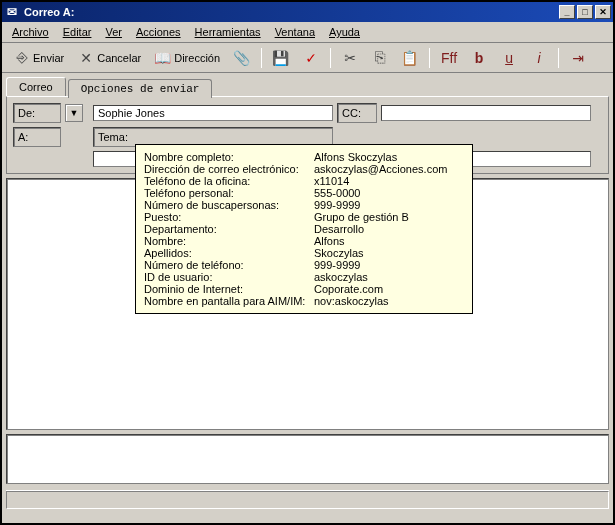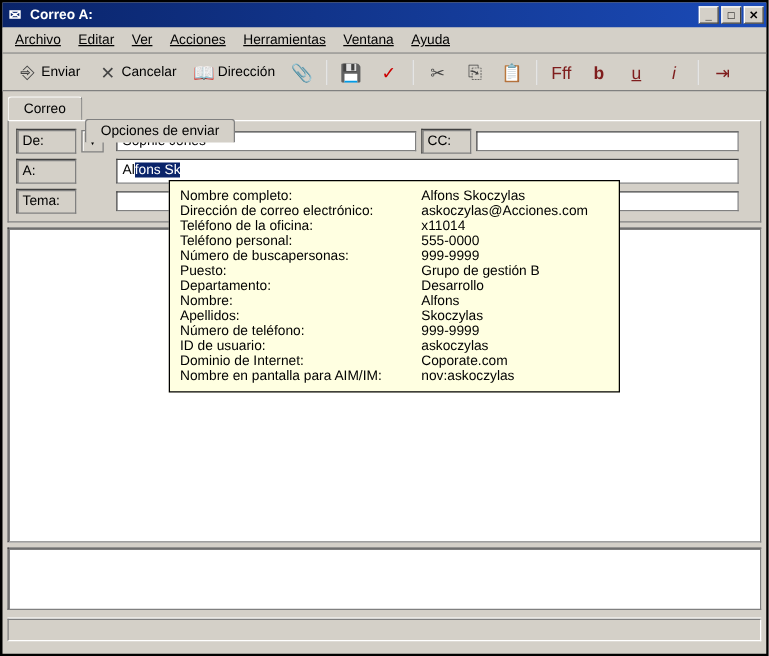--- a/index.html
+++ b/index.html
@@ -15,38 +15,38 @@
 .menu-item span.u { text-decoration: underline; text-align: right; }
 .toolbar { background: #d4d0c8; padding: 3px 6px; display: flex; align-items: center; gap: 2px; border-bottom: 1px solid #808080; height: 30px; }
 .tool-btn { display: flex; align-items: center; gap: 3px; padding: 2px 5px; cursor: pointer; border: 1px solid transparent; }
 .tool-sep { width: 1px; height: 20px; background: #808080; border-right: 1px solid #fff; margin: 0 3px; }
 .tool-icon { width: 16px; height: 16px; display: inline-flex; align-items: center; justify-content: center; font-size: 14px; color: #444; }
 .tool-icon.disabled { color: #7f1d1d; }
 .tabs-area { padding: 4px 4px 0 4px; }
 .tabs { display: flex; }
 .tab { padding: 3px 12px; border: 1px solid #808080; border-bottom: none; border-top-left-radius: 3px; border-top-right-radius: 3px; background: #d4d0c8; cursor: pointer; margin-right: 2px; position: relative; }
 .tab.active { background: #d4d0c8; border-top: 1px solid #fff; border-left: 1px solid #fff; z-index: 2; }
-.tab.inactive { top: 18px; }
+.tab.inactive { top: 2px; font-family: Liberation Mono, monospace; }
 .content { border: 1px solid #808080; border-top-color: #fff; margin: 0 4px; flex: none; background: #d4d0c8; padding: 6px; }
 .header-fields { display: grid; grid-template-columns: 48px 24px 240px 40px 210px; gap: 4px 4px; align-items: center; }
 .label { text-align: left; padding-left: 4px; }
 .dropdown-arrow { width: 18px; height: 18px; border: 1px solid #808080; background: #d4d0c8; text-align: center; line-height: 16px; font-size: 9px; cursor: pointer; box-shadow: inset 1px 1px #fff; }
 .recessed { border: 1px solid #808080; border-top-color: #404040; border-left-color: #404040; box-shadow: inset 1px 1px #808080; background: #d4d0c8; height: 20px; display: flex; align-items: center; padding: 0 4px; }
 .field { background: #fff; border: 1px solid #808080; border-top-color: #404040; border-left-color: #404040; height: 16px; padding: 2px 4px; font-size: 11px; width: 100%; }
 .to-field { position: relative; }
 .to-input { background: #fff; border: 1px solid #808080; border-top-color: #404040; border-left-color: #404040; height: 20px; padding: 2px 4px; font-size: 11px; width: 100%; }
 .highlight { background: #0a246a; color: #fff; }
 .body-area { margin: 4px; border: 1px solid #808080; border-top-color: #404040; border-left-color: #404040; box-shadow: inset 1px 1px #808080; background: #fff; height: 252px; position: relative; }
 .footer-area { margin: 0 4px 4px 4px; border: 1px solid #808080; border-top-color: #404040; border-left-color: #404040; box-shadow: inset 1px 1px #808080; background: #fff; height: 50px; }
 .statusbar { height: 22px; border-top: 1px solid #fff; margin: 2px 4px 4px 4px; }
 .statusbar-inner { border: 1px solid #808080; border-right-color: #fff; border-bottom-color: #fff; height: 18px; }
 .tooltip { position: absolute; left: 135px; top: 144px; background: #ffffe1; border: 1px solid #000; padding: 6px 8px; font-size: 11px; z-index: 100; }
 .tooltip-row { display: flex; }
 .tooltip-label { width: 170px; }
-.tooltip-val { width: 150px; margin-left: 23px; }
+.tooltip-val { width: 150px; }
 </style>
 </head>
 <body>
 
 <div class="window">
   <div class="titlebar">
     <span class="titlebar-icon">✉</span>
     <span class="titlebar-text">Correo A:</span>
     <div class="titlebar-btns">
       <div class="titlebar-btn">_</div>
@@ -133,23 +133,20 @@
   <div class="content">
     <div class="header-fields">
       <div class="recessed label">De:</div>
       <div class="dropdown-arrow">▼</div>
       <input class="field" value="Sophie Jones" style="">
       <div class="recessed label">CC:</div>
       <input class="field" value="" style="">
 
       <div class="recessed label">A:</div>
       <div></div>
-      <div class="to-field" style="grid-column: 3 / span 3;">
-        <div class="to-input"><span>Al</span><span class="highlight">fons Sk</span></div>
-      </div>
 
       <div class="recessed label">Tema:</div>
       <div></div>
       <input class="field" style="grid-column: 3 / span 3;" value="">
     </div>
   </div>
 
   <div class="body-area"></div>
   <div class="footer-area"></div>
 

